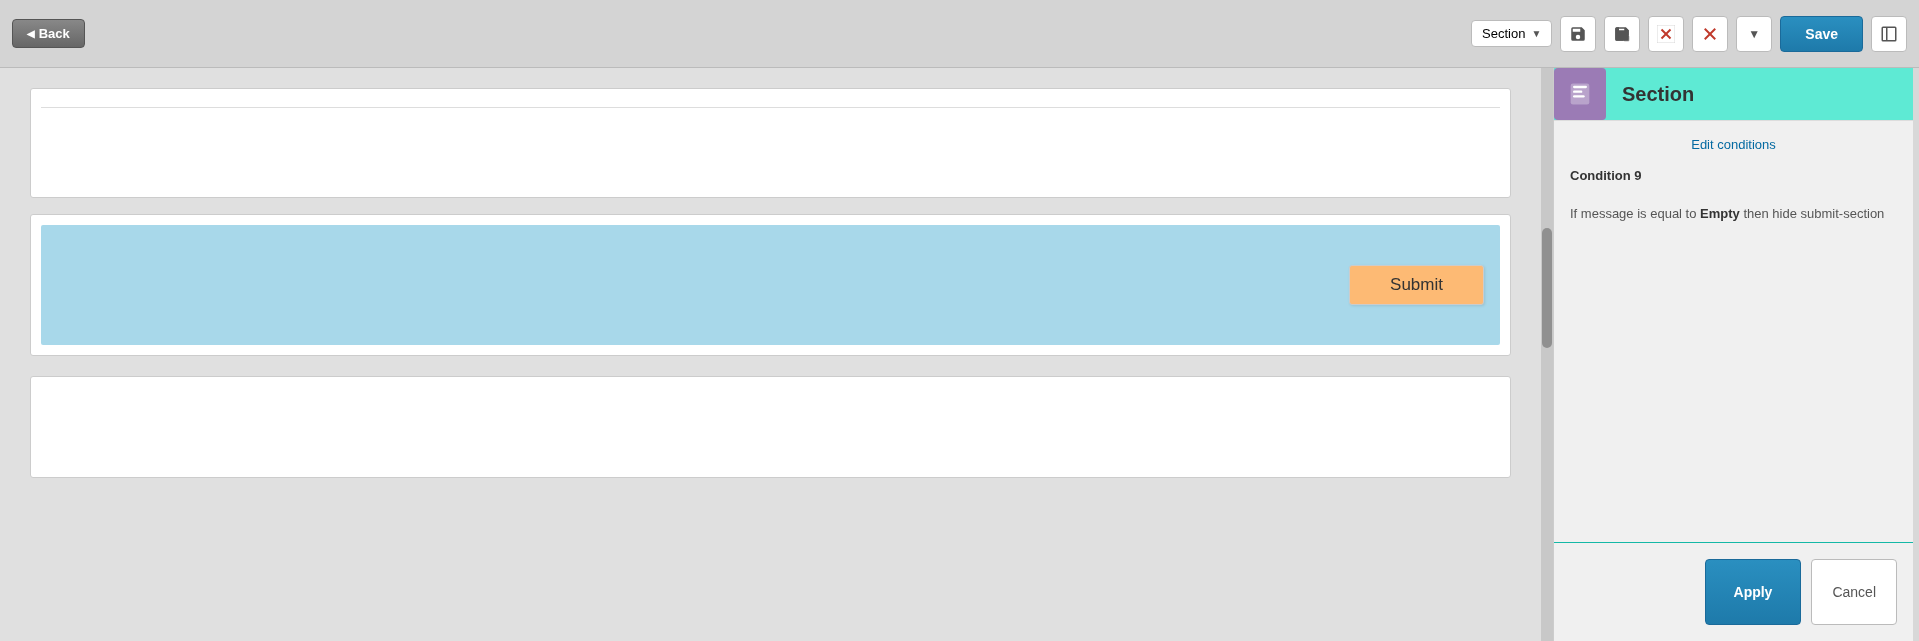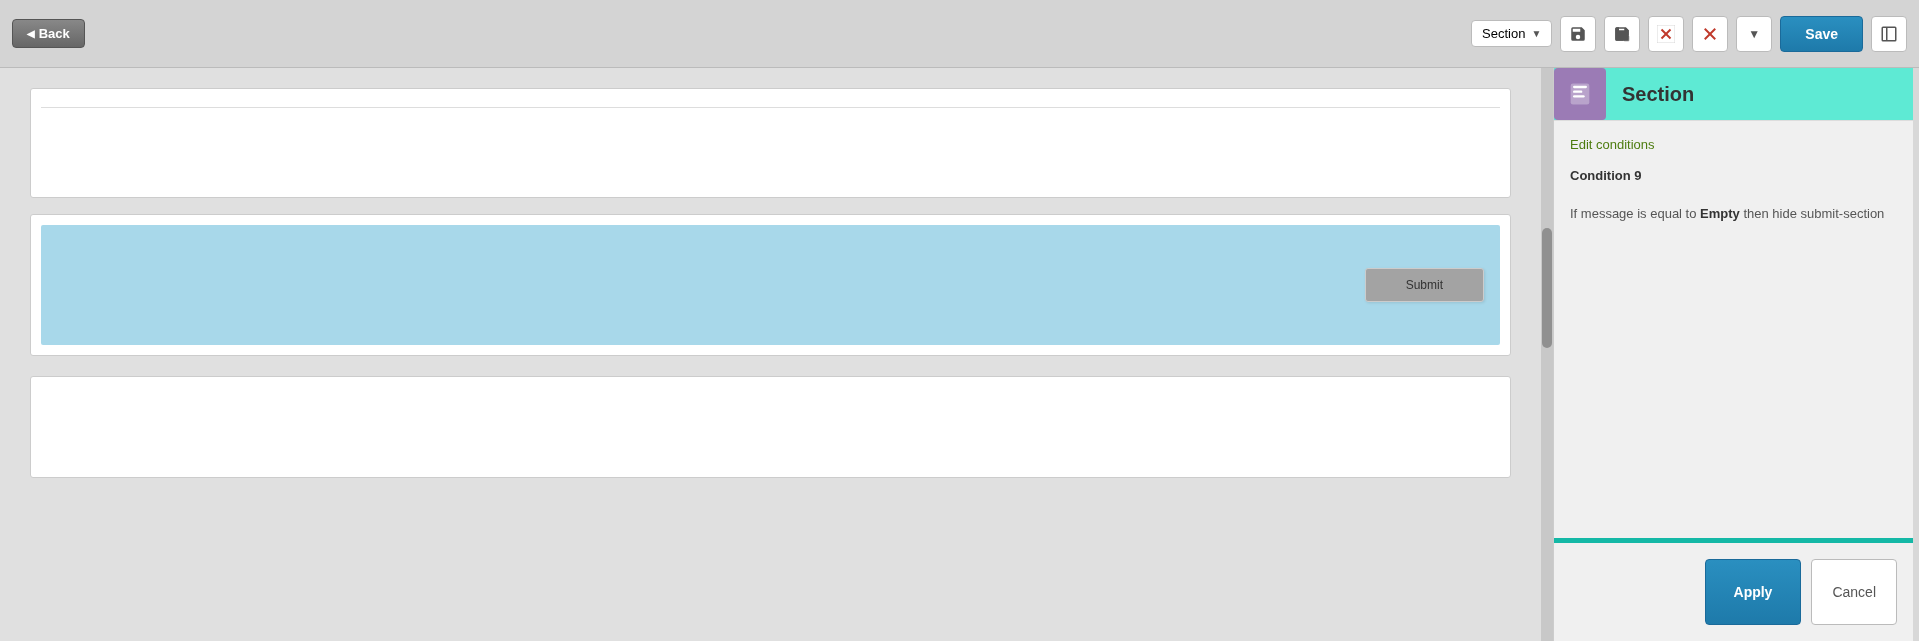--- a/index.html
+++ b/index.html
@@ -147,25 +147,25 @@
       border: none;
       padding: 16px;
       display: flex;
       align-items: center;
       justify-content: flex-end;
       min-height: 120px;
       border-radius: 2px;
     }
 
     .submit-btn-preview {
-      background: #a3a3a3;
+      background: #fdba74;
       border: 1px solid #ccc;
       border-radius: 3px;
       padding: 9px 40px;
-      font-size: 12px;
+      font-size: 17px;
       color: #333;
       cursor: default;
       box-shadow: 1px 1px 3px rgba(0,0,0,0.1);
     }
 
     .outer-section {
       background: white;
       border: 1px solid #ccc;
       border-radius: 3px;
       padding: 10px;
@@ -253,24 +253,24 @@
     }
 
     .conditions-desc {
       color: #555;
       font-size: 13px;
       margin-bottom: 8px;
       line-height: 1.5;
     }
 
     .edit-conditions-link {
-      color: #4d7c0f;
-      font-size: 13px;
-      cursor: pointer;
-      text-align: left;
+      color: #0369a1;
+      font-size: 13px;
+      cursor: pointer;
+      text-align: center;
       display: block;
       margin-bottom: 16px;
     }
 
     .condition-block {
       margin-bottom: 12px;
     }
 
     .condition-title {
       font-size: 13px;
@@ -289,21 +289,21 @@
     .condition-text strong {
       font-weight: bold;
       color: #333;
     }
 
     .sidebar-footer {
       padding: 16px;
       display: flex;
       justify-content: flex-end;
       gap: 10px;
-      border-top: 5px solid #14b8a6;
+      border-top: 1px solid #14b8a6;
     }
 
     .apply-button {
       background: linear-gradient(to bottom, #2a8fc0, #1e7aaa);
       color: white;
       border: 1px solid #1a6a9a;
       border-radius: 4px;
       padding: 8px 28px;
       cursor: pointer;
       font-size: 14px;

